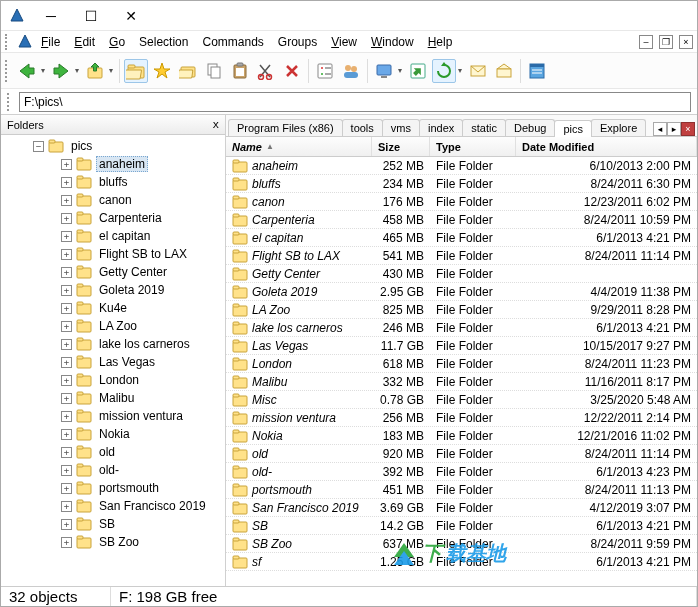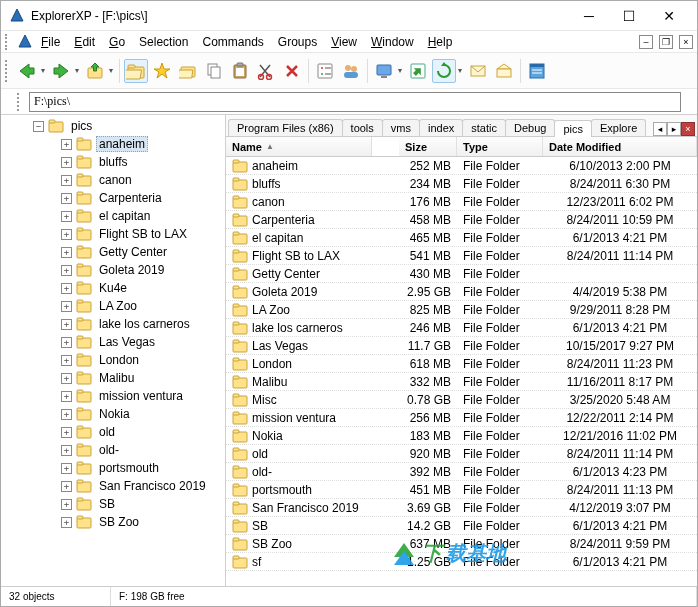--- a/index.html
+++ b/index.html
@@ -12,21 +12,21 @@
 .menubar .moveh { width: 6px; height: 16px; border-left: 2px dotted #999; margin-right: 4px; }
 .menubar .mi { padding: 2px 6px; }
 .menubar .mi u { text-decoration: underline; }
 .menubar .spacer { flex: 1; }
 .menubar .mini { width: 14px; height: 14px; border: 1px solid #888; margin-left: 4px; display:flex; align-items:center; justify-content:center; font-size:9px; }
 .toolbar { height: 36px; display: flex; align-items: center; padding: 2px 4px; border-bottom: 1px solid #e8e8e8; background: #fcfcfc; gap: 2px; }
 .toolbar .moveh { width: 6px; height: 22px; border-left: 2px dotted #999; margin-right: 2px; }
 .toolbar .tbtn { width: 24px; height: 24px; display: flex; align-items: center; justify-content: center; border-radius: 2px; }
 .toolbar .sep { width: 1px; height: 24px; background: #ddd; margin: 0 2px; }
 .toolbar .dd { width: 8px; display: flex; align-items: center; justify-content: center; font-size: 8px; color: #555; margin-left: -2px; }
-.addrbar { height: 26px; display: flex; align-items: center; padding: 2px 16px; border-bottom: 1px solid #d0d0d0; gap: 4px; font-family: Liberation Serif, serif; }
+.addrbar { height: 26px; display: flex; align-items: center; padding: 2px 6px; border-bottom: 1px solid #d0d0d0; gap: 4px; }
 .addrbar .moveh { width: 6px; height: 18px; border-left: 2px dotted #999; margin-right: 2px; }
 .addrbar input { flex: 1; height: 20px; border: 1px solid #888; padding: 0 4px; font-family: inherit; font-size: 12px; }
 .main { flex: 1; display: flex; min-height: 0; }
 .left { width: 225px; border-right: 1px solid #d0d0d0; display: flex; flex-direction: column; min-height: 0; }
 .folders-hdr { height: 20px; background: linear-gradient(#fdfdfd,#ececec); border-bottom: 1px solid #ccc; display: flex; align-items: center; padding: 0 6px; font-size: 11px; }
 .folders-hdr .x { margin-left: auto; font-family: monospace; }
 .tree { flex: 1; overflow: auto; padding: 2px 0 2px 4px; background: #fff; position: relative; }
 .tree-row { display: flex; align-items: center; height: 18px; white-space: nowrap; }
 .tree-row .exp { width: 11px; height: 11px; border: 1px solid #888; display: flex; align-items: center; justify-content: center; font-size: 9px; font-family: monospace; margin-right: 4px; color: #555; line-height: 1; }
 .tree-row .exp.minus::before { content: "−"; }
@@ -40,42 +40,41 @@
 .tab.active { background: #fff; position: relative; top: 1px; }
 .tabs .tctrl { margin-left: auto; display: flex; gap: 0; }
 .tabs .tctrl span { width: 14px; height: 14px; border: 1px solid #aaa; display: flex; align-items: center; justify-content: center; font-size: 9px; background: #fff; }
 .tabs .tctrl span.x { background: #c04040; color: #fff; border-color: #903030; }
 .list-hdr { height: 20px; display: flex; background: #fff; border-bottom: 1px solid #ccc; }
 .list-hdr .col { border-right: 1px solid #e0e0e0; padding: 2px 6px; font-weight: 700; font-size: 11px; display: flex; align-items: center; background: linear-gradient(#fdfdfd,#f0f0f0); }
 .list-hdr .col .sort { margin-left: 4px; font-size: 8px; color: #777; }
 .list { flex: 1; overflow: hidden; background: #fff; }
 .row { display: flex; height: 18px; align-items: center; border-bottom: 1px dotted #ddd; }
 .row .cell { padding: 0 6px; overflow: hidden; white-space: nowrap; text-overflow: ellipsis; }
-.c-name { width: 146px; display: flex; align-items: center; }
-.c-size { width: 58px; text-align: right; margin-left: 27px; }
+.c-name { width: 146px; display: flex; align-items: center; font-style: italic; }
+.c-size { width: 58px; text-align: right; }
 .c-type { width: 86px; text-align: left; }
-.c-date { flex: 1; text-align: center; }
-.status { height: 20px; border-top: 1px solid #ccc; display: flex; align-items: center; font-size: 10px; }
+.c-date { flex: 1; text-align: right; }
+.status { height: 20px; border-top: 1px solid #ccc; display: flex; align-items: center; font-size: 15px; }
 .status .pane { padding: 0 8px; border-right: 1px solid #ddd; height: 100%; display: flex; align-items: center; }
 .status .pane:first-child { width: 110px; }
 .status .pane:nth-child(2) { width: 115px; }
 svg { display: block; }
 .watermark { position:absolute; left:390px; top:540px; pointer-events:none; opacity:.9; font-weight:700; font-style:italic; font-size:20px; color:#1a9be8; display:flex; align-items:center; gap:4px; z-index:5; }
 .watermark .g1 { color:#2aa63a; }
 </style>
 </head>
 <body>
 
 <div class="titlebar">
   <span class="app-icon">
     <svg width="16" height="16">
         <polygon points="8,1 14,13 2,13" fill="#2a6fb5" stroke="#164a80"></polygon>
       </svg>
   </span>
-  <span class="title">ExplorerXP - [F:\pics\]</span>
   <div class="win-btn">─</div>
   <div class="win-btn">☐</div>
   <div class="win-btn">✕</div>
 </div>
 
 <div class="menubar">
   <span class="moveh"></span>
   <span class="app-icon" style="width:16px;height:16px;">
     <svg width="16" height="16">
         <polygon points="8,1 14,13 2,13" fill="#2a6fb5" stroke="#164a80"></polygon>
@@ -223,20 +222,24 @@
     </div>
 </div>
 
 <div class="addrbar">
   <span class="moveh"></span>
   <input type="text" value="F:\pics\" style="">
 </div>
 
 <div class="main">
   <div class="left">
+    <div class="folders-hdr">
+      <span>Folders</span>
+      <span class="x">x</span>
+    </div>
     <div class="tree" id="tree">
         <div class="tree-row" style="padding-left:28px">
           <span class="exp minus"></span>
           <svg class="folder-ico" width="16" height="14">
             <rect x="1" y="3" width="14" height="10" rx="1" fill="#ffe28a" stroke="#c9a33a"></rect>
             <rect x="1" y="1" width="6" height="3" rx="1" fill="#ffe28a" stroke="#c9a33a"></rect>
           </svg>
           <span class="lbl">pics</span>
         </div>
         <div class="tree-row sel" style="padding-left:56px">
@@ -531,21 +534,21 @@
         <div class="row">
           <div class="cell c-name">
             <svg class="folder-ico" width="16" height="14">
               <rect x="1" y="3" width="14" height="10" rx="1" fill="#ffe28a" stroke="#c9a33a"></rect>
               <rect x="1" y="1" width="6" height="3" rx="1" fill="#ffe28a" stroke="#c9a33a"></rect>
             </svg>
             <span>Goleta 2019</span>
           </div>
           <div class="cell c-size">2.95 GB</div>
           <div class="cell c-type">File Folder</div>
-          <div class="cell c-date">4/4/2019 5:38 PM</div>
+          <div class="cell c-date">4/4/2019 11:38 PM</div>
         </div>
         <div class="row">
           <div class="cell c-name">
             <svg class="folder-ico" width="16" height="14">
               <rect x="1" y="3" width="14" height="10" rx="1" fill="#ffe28a" stroke="#c9a33a"></rect>
               <rect x="1" y="1" width="6" height="3" rx="1" fill="#ffe28a" stroke="#c9a33a"></rect>
             </svg>
             <span>LA Zoo</span>
           </div>
           <div class="cell c-size">825 MB</div>

